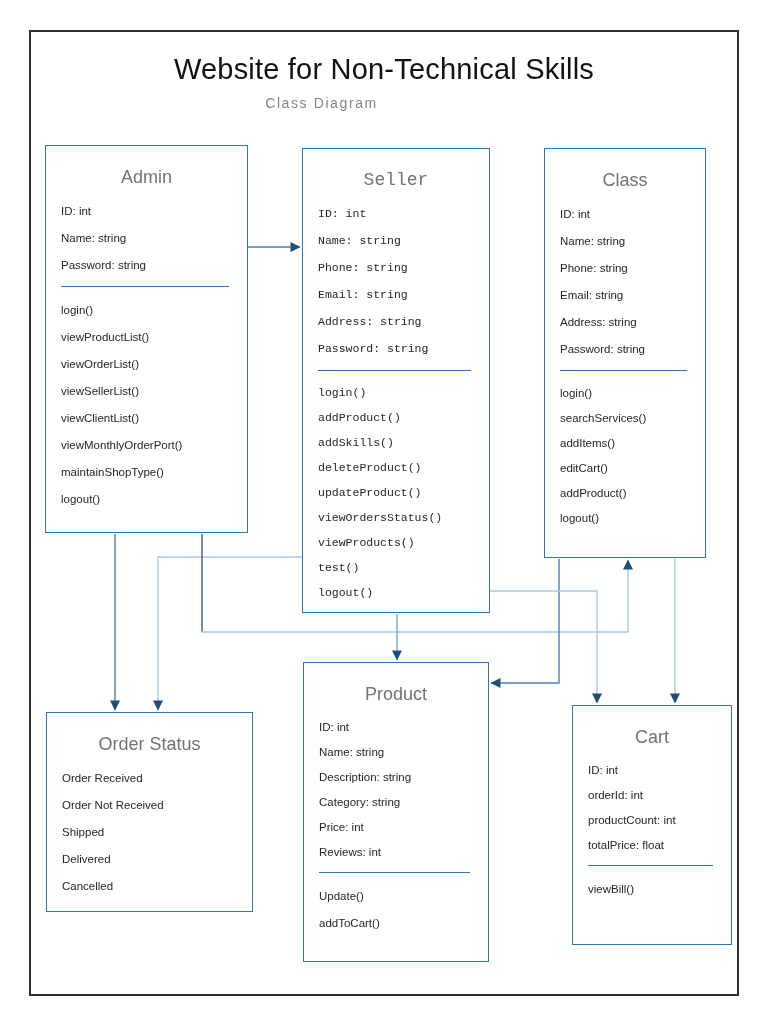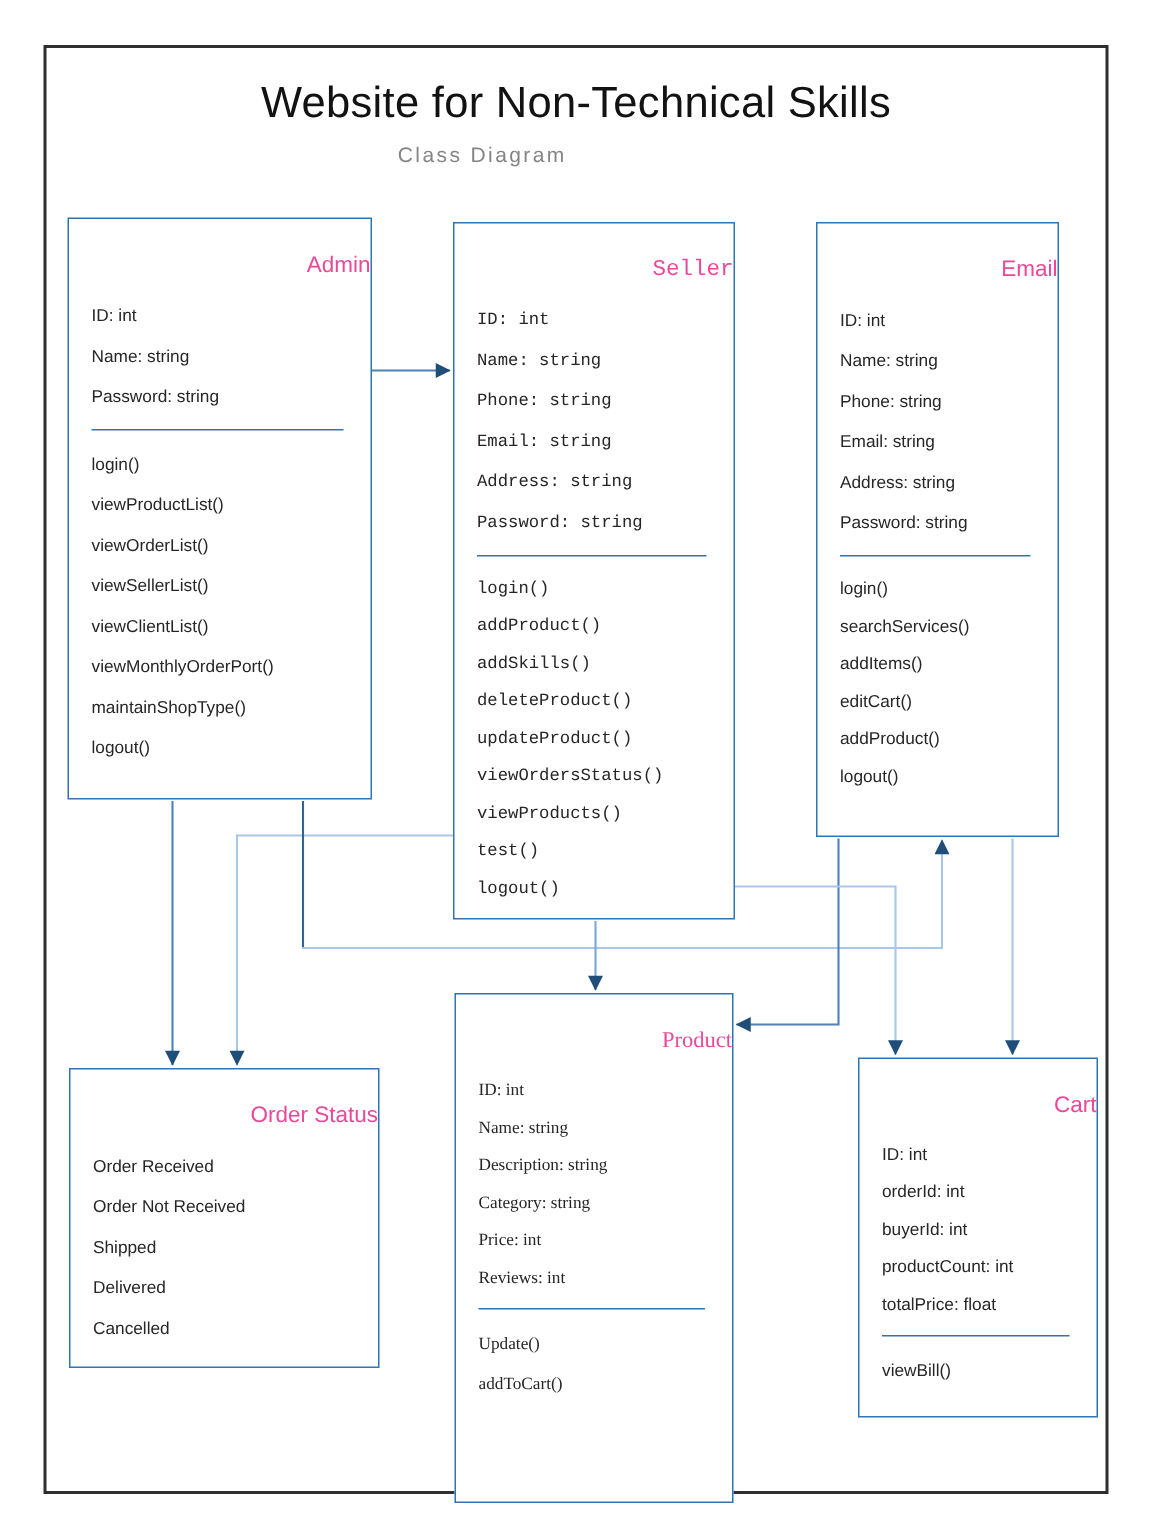--- a/index.html
+++ b/index.html
@@ -17,40 +17,40 @@
   }
   .page-subtitle {
     position:absolute; left:0; top:95px; width:643px; text-align:center;
     font-size:14px; font-weight:500; color:#858585; letter-spacing:1.6px;
   }
   .cls {
     position:absolute; background:#ffffff; box-sizing:border-box;
     border:1.5px solid #2E75B6; color:#262626;
   }
   .cls-title {
-    text-align:right; font-size:15px; line-height:22px; padding-top:20px;
-    color:#ec4899;
+    text-align:center; font-size:18px; line-height:22px; padding-top:20px;
+    color:#737373;
   }
   .sec { margin-top:9px; }
   .row {
     height:27px; display:flex; align-items:center; padding-left:15px;
     font-size:11.5px; white-space:nowrap;
   }
   .rows-25 .row { height:25px; }
   .divider { border-top:1.2px solid #2E75B6; margin:8px 18px 0 15px; }
   .connector-layer {
     position:absolute; left:0; top:0; width:768px; height:1024px;
     pointer-events:none;
   }
   
   .cls-admin        { left:45px;  top:145px; width:203px; height:388px; }
   .cls-seller       { left:302px; top:148px; width:188px; height:465px;font-family:Liberation Mono, monospace; }
   .cls-buyer        { left:544px; top:148px; width:162px; height:410px; }
   .cls-order-status { left:46px;  top:712px; width:207px; height:200px; }
-  .cls-product      { left:303px; top:662px; width:186px; height:340px;font-family:Liberation Serif, serif; }
+  .cls-product      { left:303px; top:662px; width:186px; height:300px; }
   .cls-cart         { left:548px; top:705px; width:160px; height:240px;margin-left:24px; }
 </style>
 </head>
 <body>
 
 <div class="frame"></div>
 
 <div class="page-title">Website for Non-Technical Skills</div>
 <div class="page-subtitle">Class Diagram</div>
 
@@ -92,21 +92,21 @@
     <div class="row">deleteProduct()</div>
     <div class="row">updateProduct()</div>
     <div class="row">viewOrdersStatus()</div>
     <div class="row">viewProducts()</div>
     <div class="row">test()</div>
     <div class="row">logout()</div>
   </div>
 </div>
 
 <div class="cls cls-buyer">
-  <div class="cls-title">Email</div>
+  <div class="cls-title">Class</div>
   <div class="sec">
     <div class="row">ID: int</div>
     <div class="row">Name: string</div>
     <div class="row">Phone: string</div>
     <div class="row">Email: string</div>
     <div class="row">Address: string</div>
     <div class="row">Password: string</div>
   </div>
   <div class="divider"></div>
   <div class="sec rows-25">
@@ -145,21 +145,20 @@
     <div class="row">Update()</div>
     <div class="row">addToCart()</div>
   </div>
 </div>
 
 <div class="cls cls-cart">
   <div class="cls-title">Cart</div>
   <div class="sec rows-25">
     <div class="row">ID: int</div>
     <div class="row">orderId: int</div>
-    <div class="row">buyerId: int</div>
     <div class="row">productCount: int</div>
     <div class="row">totalPrice: float</div>
   </div>
   <div class="divider"></div>
   <div class="sec">
     <div class="row">viewBill()</div>
   </div>
 </div>
 
 <svg class="connector-layer" width="768" height="1024" viewBox="0 0 768 1024" xmlns="http://www.w3.org/2000/svg">

